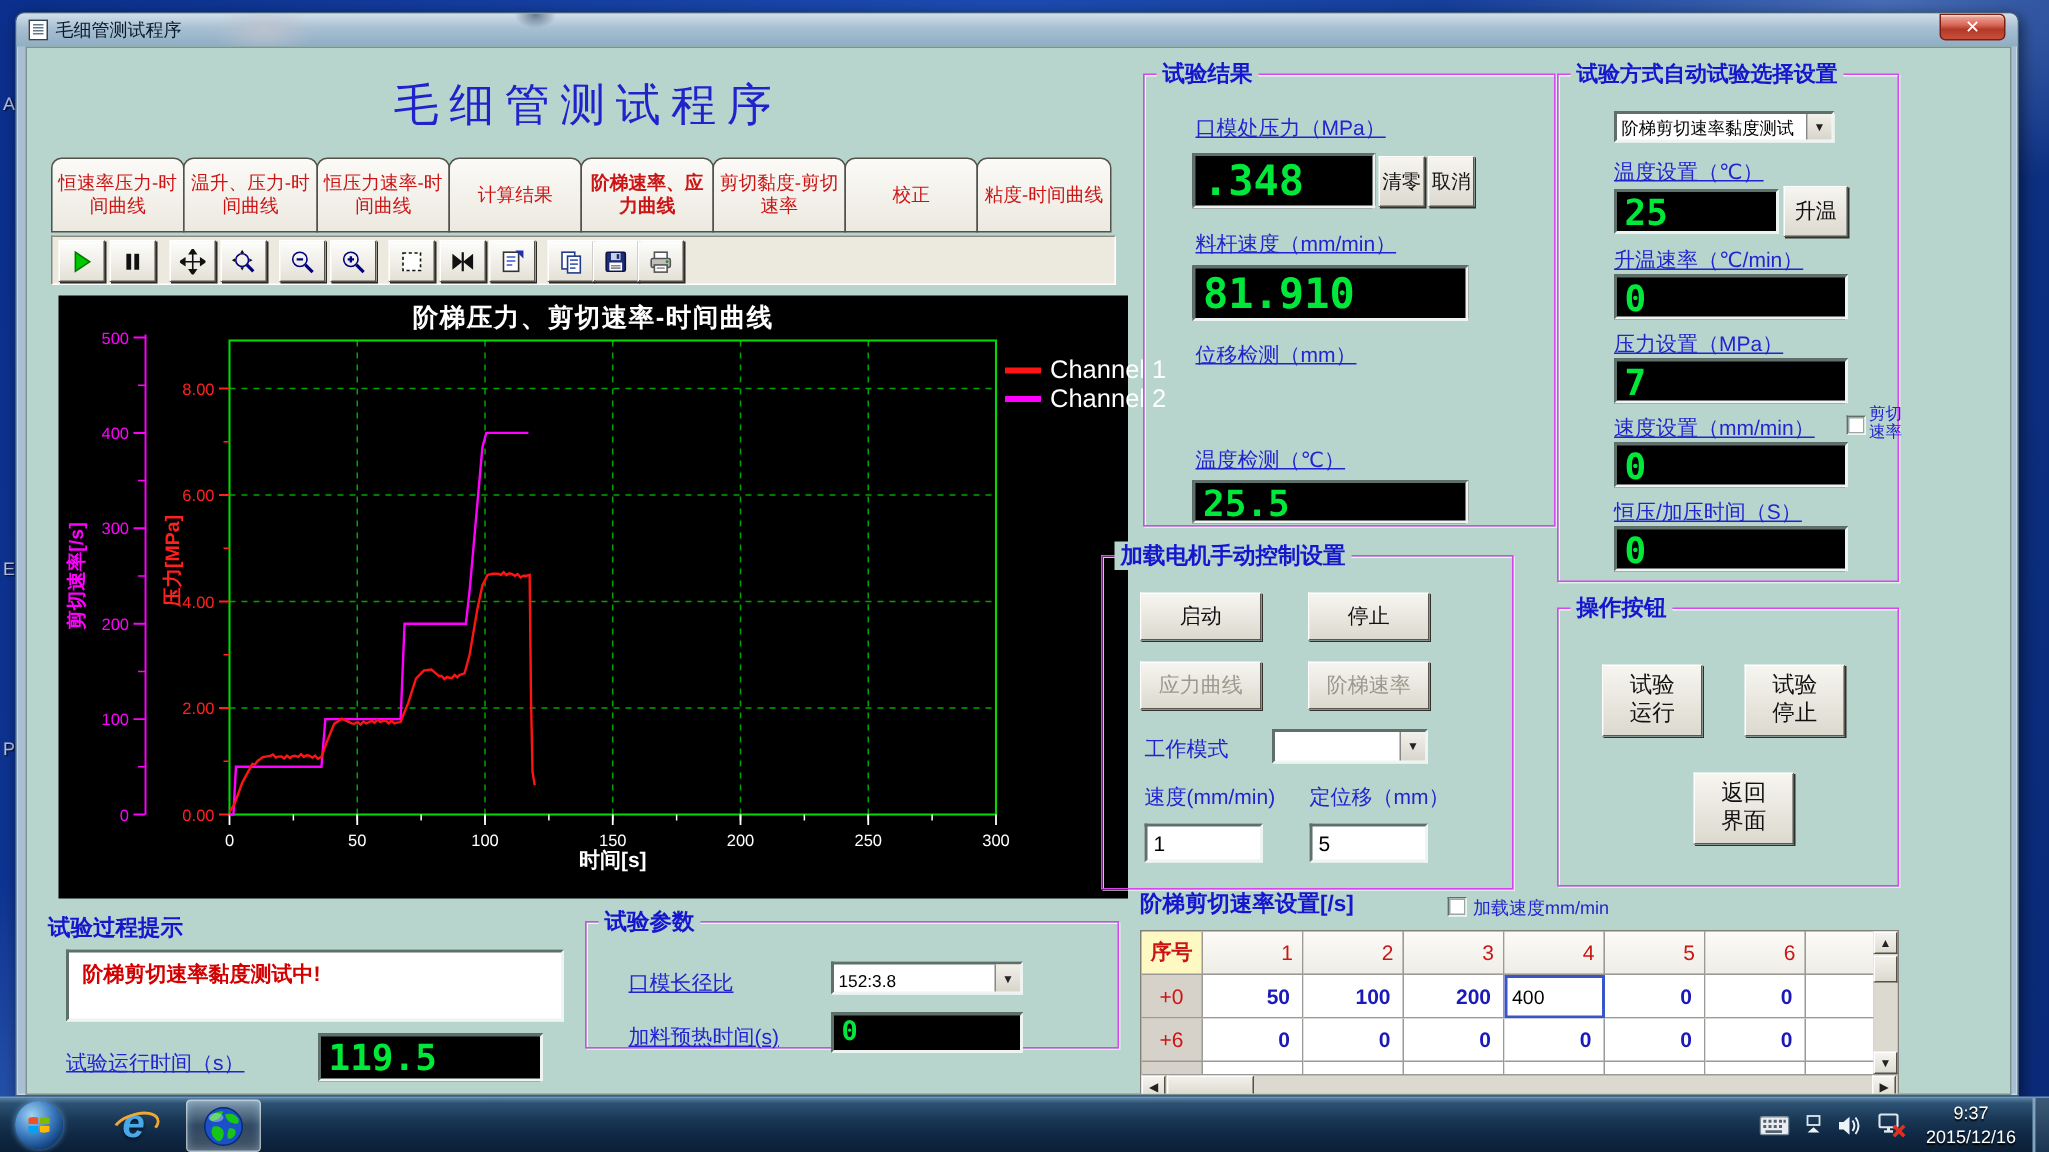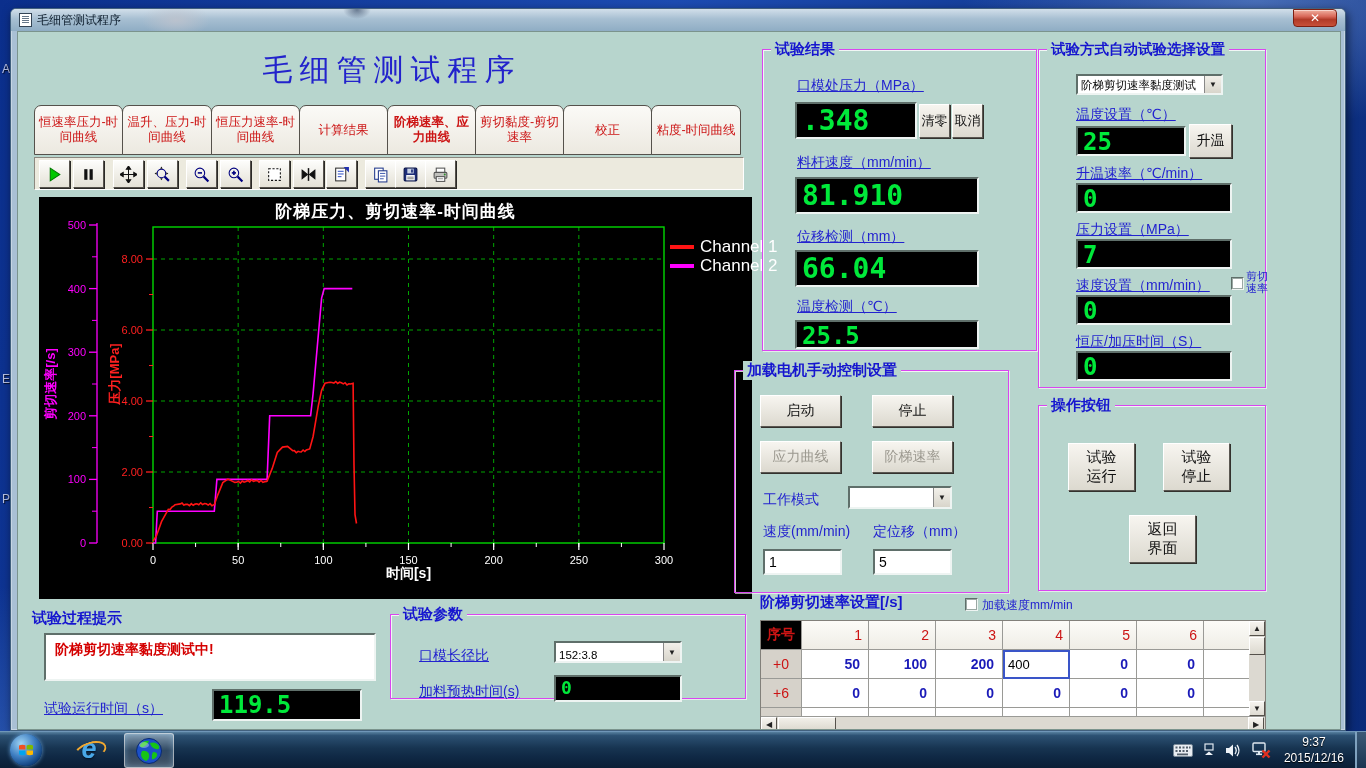--- a/index.html
+++ b/index.html
@@ -82,21 +82,21 @@
   .msgbox { position:absolute; left:26px; top:601px; width:332px; height:48px; background:#fff;
     border:2px solid; border-color:#5f6f6a #eef4f2 #eef4f2 #5f6f6a; padding:6px 9px; }
   .msgtext { color:#d40000; font-size:14px; font-weight:bold; }
 
   
   .step-title { position:absolute; left:742px; top:561px; color:#1616cf; font-size:15px; font-weight:bold; }
   .grid { position:absolute; left:742px; top:588px; width:506px; height:112px; background:#d6d2ca; border:1px solid #82807a; }
   .grow { display:flex; overflow:hidden; }
   .gcell { border-right:1px solid #9a9a96; border-bottom:1px solid #9a9a96; font-size:14px; display:flex; align-items:center; overflow:hidden; }
   .gc-head { background:linear-gradient(#fcfbf8,#efede6); color:#cc1414; justify-content:flex-end; padding-right:6px; }
-  .gc-corner { background:#000000; color:#cc1414; font-weight:bold; justify-content:center; padding:0; }
+  .gc-corner { background:#fef9c3; color:#cc1414; font-weight:bold; justify-content:center; padding:0; }
   .gc-rowlab { background:#d6d2ca; color:#cc1414; justify-content:center; }
   .gc-data { background:#fff; color:#1a1ab8; font-weight:bold; justify-content:flex-end; padding-right:8px; }
   .gc-edit { background:#fff; color:#000; font-weight:normal; justify-content:flex-start; padding-left:3px;
     border:2px solid #3a55c8; font-size:13px; }
   .sb-btn { position:absolute; width:16px; height:15px; background:linear-gradient(#f6f4ef,#dedbd2);
     border:1px solid; border-color:#fff #55514b #55514b #fff; font-size:8px; color:#222; display:flex; align-items:center; justify-content:center; }
   .sb-thumb { position:absolute; background:linear-gradient(#f2f0ea,#dcd9cf); border:1px solid; border-color:#fff #55514b #55514b #fff; }
 
   
   .taskbar { position:absolute; left:0; top:731px; width:1366px; height:37px;
@@ -385,21 +385,20 @@
         <div class="gtitle">试验结果</div>
         <div class="glabel" style="left:34px; top:27px">口模处压力（MPa）</div>
         <div class="disp" style="left:32px; top:52px; width:122px; height:37px; font-size:28px">.348</div>
         <div class="btn3d" style="left:156px; top:54px; width:31px; height:34px; font-size:13px">清零</div>
         <div class="btn3d" style="left:189px; top:54px; width:31px; height:34px; font-size:13px">取消</div>
 
         <div class="glabel" style="left:34px; top:104px">料杆速度（mm/min）</div>
         <div class="disp" style="left:32px; top:127px; width:184px; height:37px; font-size:28px">81.910</div>
 
         <div class="glabel" style="left:34px; top:178px">位移检测（mm）</div>
-        <div class="disp" style="left:32px; top:200px; width:184px; height:37px; font-size:28px">66.04</div>
 
         <div class="glabel" style="left:34px; top:248px">温度检测（℃）</div>
         <div class="disp" style="left:32px; top:270px; width:184px; height:29px; font-size:24px">25.5</div>
       </div>
 
       <div class="gbox" style="left:716px; top:338px; width:275px; height:223px">
         <div class="gtitle">加载电机手动控制设置</div>
         <div class="btn3d" style="left:25px; top:24px; width:81px; height:32px">启动</div>
         <div class="btn3d" style="left:137px; top:24px; width:81px; height:32px">停止</div>
         <div class="btn3d disabled" style="left:25px; top:70px; width:81px; height:32px">应力曲线</div>

